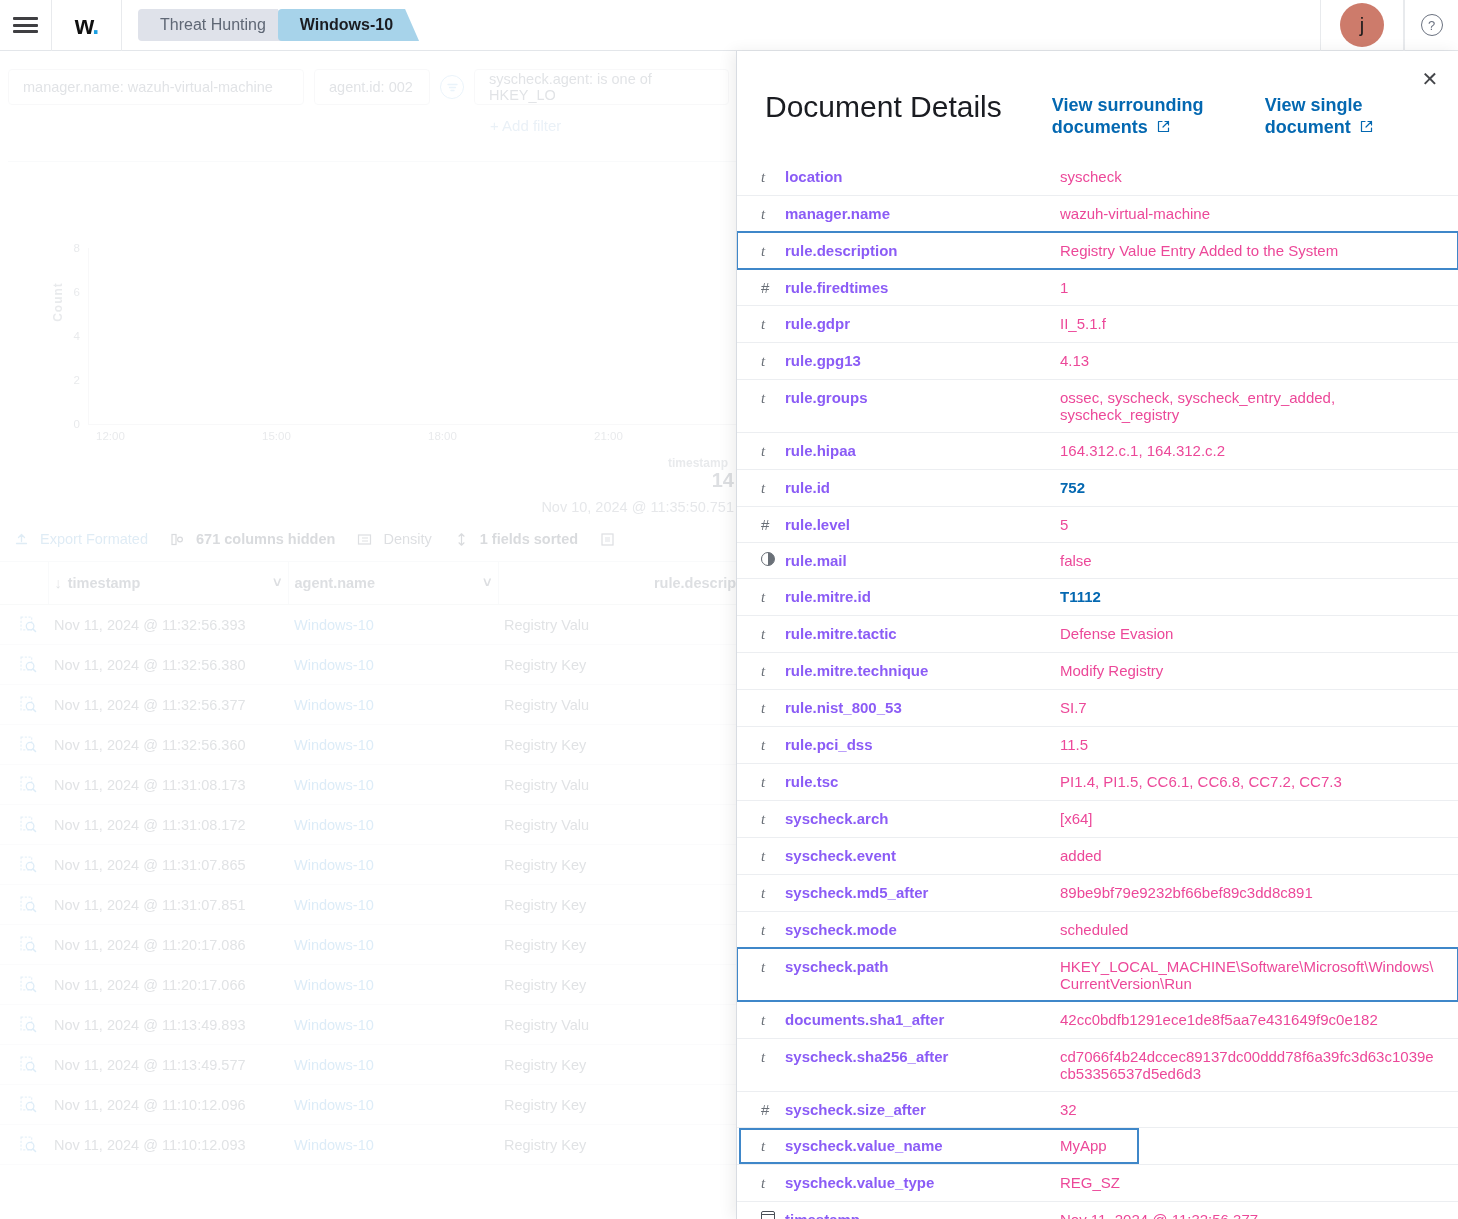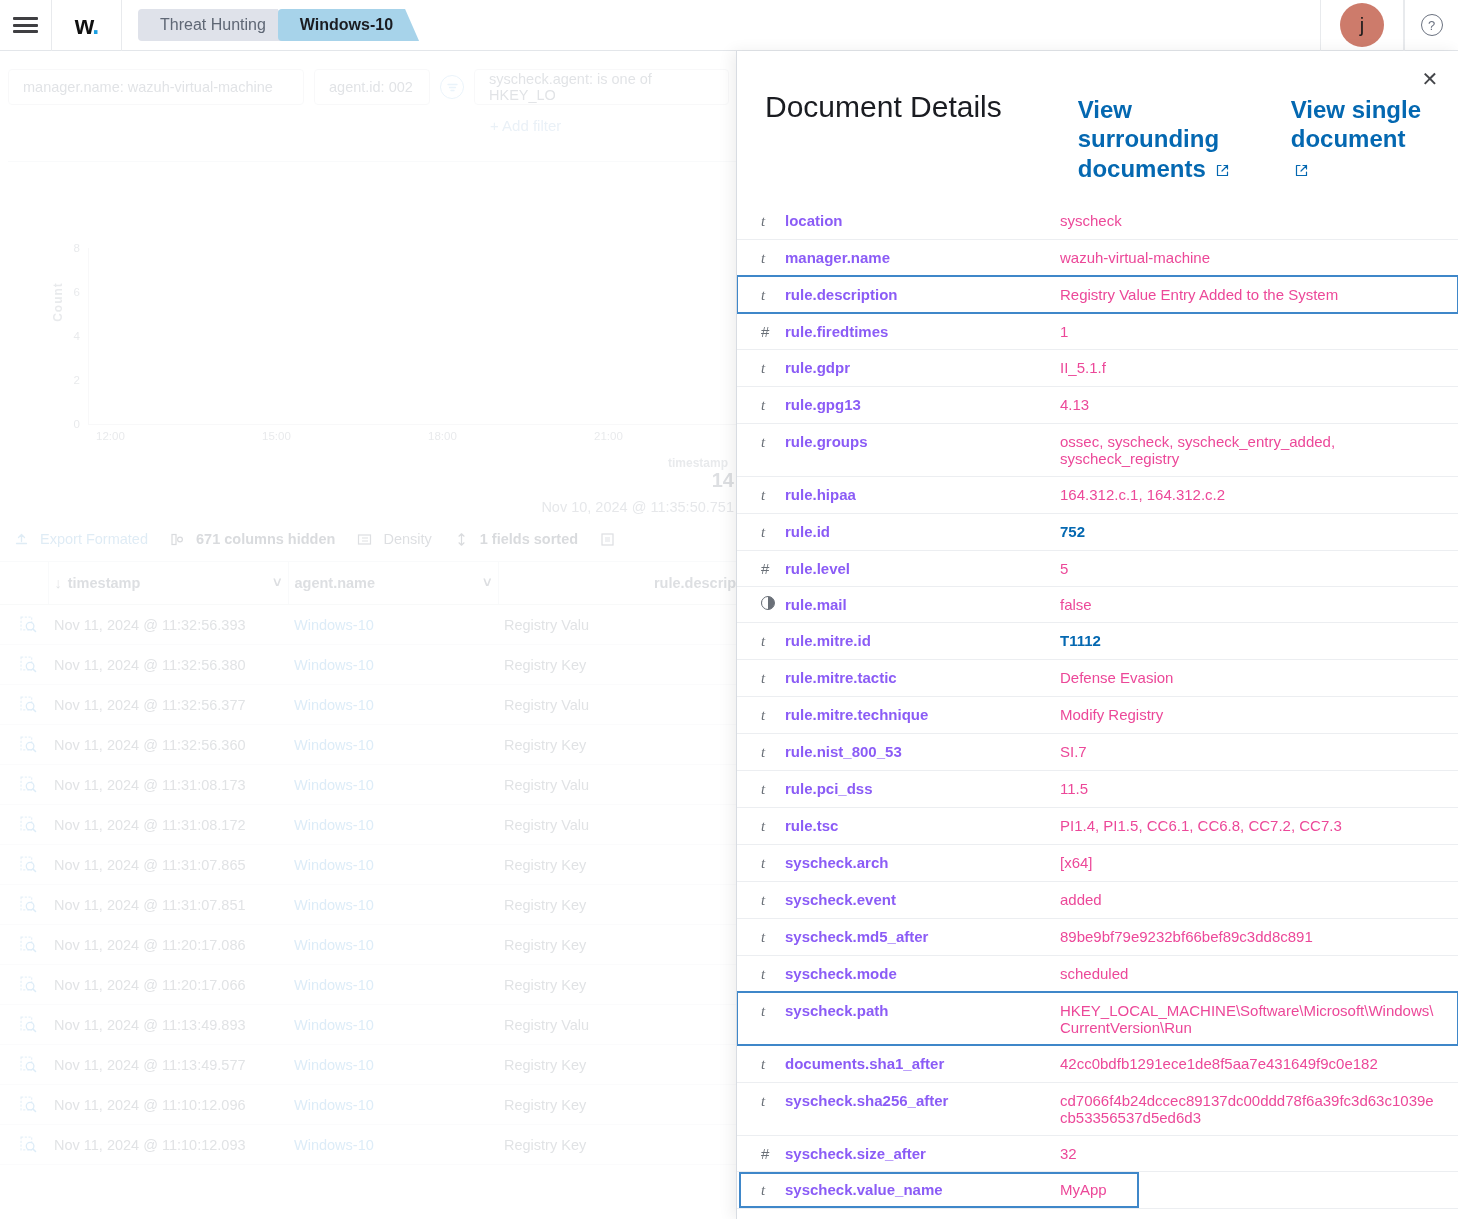--- a/index.html
+++ b/index.html
@@ -117,26 +117,26 @@
     background:#fff; border-left:1px solid #d8dce2;
     box-shadow:-4px 0 14px rgba(0,0,0,0.07);
     overflow:hidden;
   }
   .panel-close {
     position:absolute; top:16px; right:16px; width:24px; height:24px;
     display:flex;align-items:center;justify-content:center;
     font-size:20px;color:#44464a; cursor:pointer; line-height:1;
   }
   .panel-head {
-    display:flex; align-items:flex-start; padding:38px 30px 0 28px; gap:26px;
+    display:flex; align-items:flex-start; padding:38px 30px 0 28px; 
   }
   .panel-title { font-size:30px; color:#1a1c21; font-weight:400; line-height:1.2; flex:0 0 auto;}
   .head-links { display:flex; gap:58px; margin-left:50px; margin-top:6px;}
   .head-link {
-    color:#0468b1; font-size:24px; font-weight:bold; line-height:1.22;
+    color:#0468b1; font-size:18px; font-weight:bold; line-height:1.22;
     max-width:155px; cursor:pointer;
   }
   .ext-ico { display:inline-block; vertical-align:baseline; margin-left:4px;}
 
   .dtable { width:100%; margin-top:20px; border-collapse:collapse; table-layout:fixed;}
   .dtable tr { border-bottom:1px solid #eceef1; }
   .dtable td { vertical-align:top; padding:9px 4px; font-size:15px; }
   .c-icon { width:44px; padding-left:24px !important; }
   .c-name { width:275px; font-weight:bold; color:#8b5cf6; }
   .c-val  { color:#ec4899; padding-right:24px !important; word-break:break-word;}

